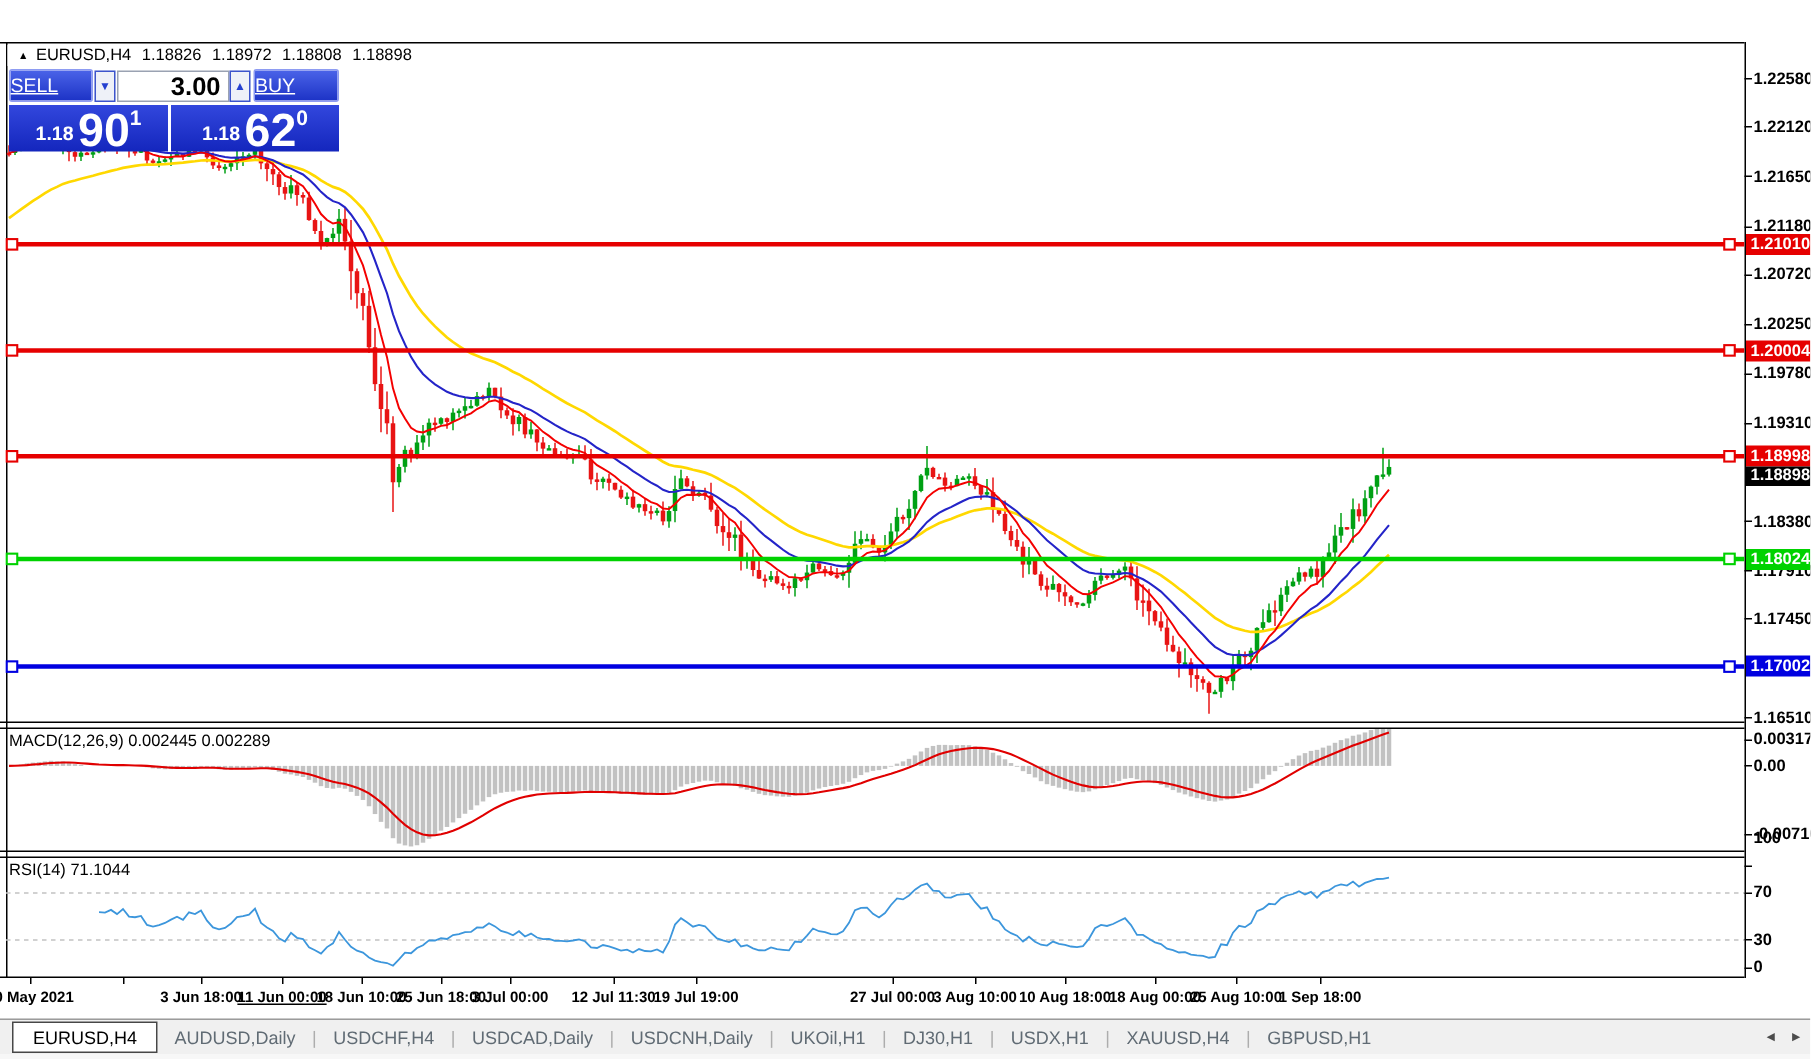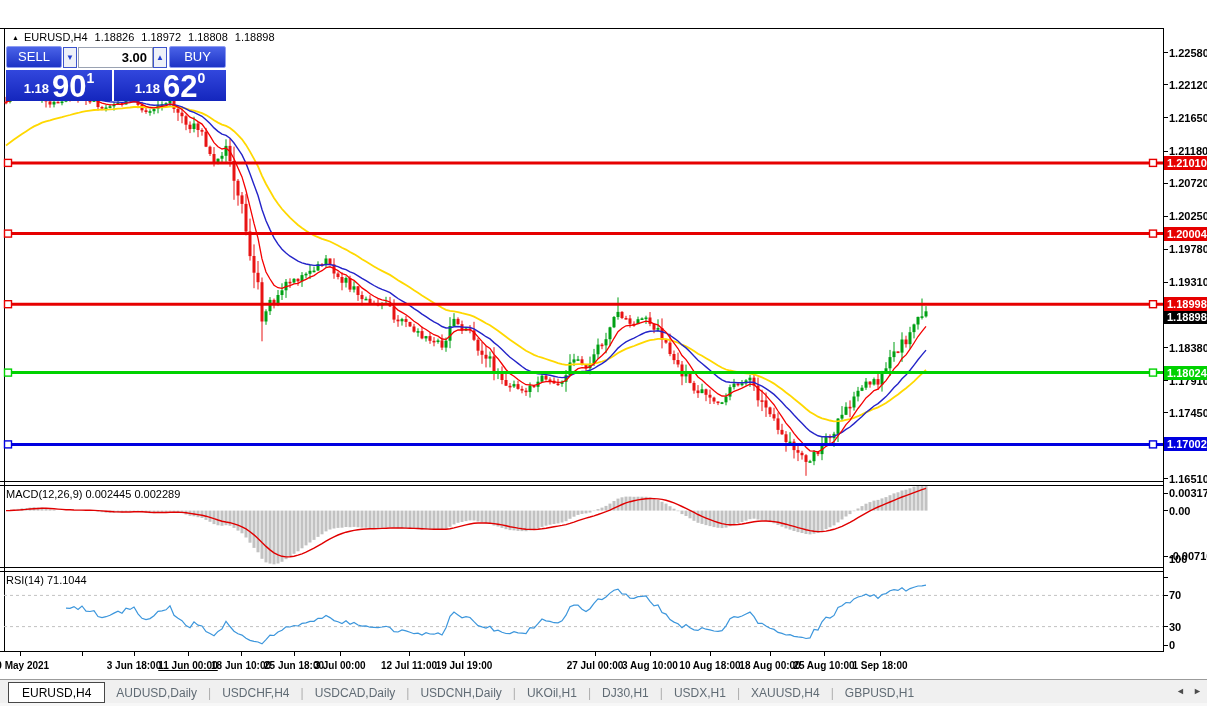--- a/index.html
+++ b/index.html
@@ -43,27 +43,27 @@
   .tabsep{color:#adadad;font-size:12px;}
   .tab-scroll{position:absolute;top:6px;font-size:9px;color:#4c4c4c;line-height:10px;cursor:default;}
   .understrip{position:absolute;left:0;top:703px;width:1207px;height:3px;background:#f7f7f7;}
 
   
   .tp-head{position:absolute;left:5px;top:30px;width:222px;height:14px;background:#fff;
            font-size:11px;color:#000;line-height:14px;white-space:nowrap;}
   .tp-tri{font-size:7px;margin:0 5px 0 7px;vertical-align:1px;}
   .tp-q{margin-left:7px;}
   .btn-blue{position:absolute;background:linear-gradient(#4a63e8,#1d33c6);color:#fff;
-            font-size:13px;text-align:center;border:1px solid #8e9cf2;border-radius:2px;
-            box-sizing:border-box;cursor:default;}
+            font-size:13px;text-align:left;border:1px solid #8e9cf2;border-radius:2px;
+            box-sizing:border-box;cursor:default;text-decoration:underline;}
   .spinbtn{position:absolute;top:47px;width:14px;height:21px;background:#eef1f8;
            border:1px solid #3c54cc;color:#2440d0;font-size:8px;text-align:center;
            line-height:19px;box-sizing:border-box;cursor:default;}
   .volbox{position:absolute;left:78px;top:47px;width:75px;height:21px;background:#fff;
-          border:1px solid #9aa2b2;font-size:13px;font-weight:bold;text-align:right;
+          border:1px solid #9aa2b2;font-size:17px;font-weight:bold;text-align:right;
           padding:0 5px 0 0;box-sizing:border-box;color:#000;font-family:"Liberation Sans",sans-serif;}
   .price-box{position:absolute;top:70px;height:31px;background:linear-gradient(#3247dd,#1426bd);
              color:#fff;display:flex;justify-content:center;align-items:flex-end;
              padding-bottom:2px;box-sizing:border-box;cursor:default;}
   .pb-small{font-size:13px;font-weight:bold;margin-right:3px;margin-bottom:3px;}
   .pb-big{font-size:31px;font-weight:bold;line-height:25px;}
   .pb-sup{font-size:14px;font-weight:bold;align-self:flex-start;margin-top:0;}
 
   svg{position:absolute;}
 </style>
@@ -851,21 +851,21 @@
       <div class="dlab" style="left: 134px;">3 Jun 18:00</div>
       <div class="dtick" style="left: 188px;"></div>
       <div class="dlab" style="left: 188px; text-decoration: underline;">11 Jun 00:00</div>
       <div class="dtick" style="left: 241px;"></div>
       <div class="dlab" style="left: 241px;">18 Jun 10:00</div>
       <div class="dtick" style="left: 294px;"></div>
       <div class="dlab" style="left: 294px;">25 Jun 18:00</div>
       <div class="dtick" style="left: 340px;"></div>
       <div class="dlab" style="left: 340px;">3 Jul 00:00</div>
       <div class="dtick" style="left: 409px;"></div>
-      <div class="dlab" style="left: 409px;">12 Jul 11:00</div>
+      <div class="dlab" style="left: 409px;">12 Jul 11:30</div>
       <div class="dtick" style="left: 464px;"></div>
       <div class="dlab" style="left: 464px;">19 Jul 19:00</div>
       <div class="dtick" style="left: 595px;"></div>
       <div class="dlab" style="left: 595px;">27 Jul 00:00</div>
       <div class="dtick" style="left: 650px;"></div>
       <div class="dlab" style="left: 650px;">3 Aug 10:00</div>
       <div class="dtick" style="left: 710px;"></div>
       <div class="dlab" style="left: 710px;">10 Aug 18:00</div>
       <div class="dtick" style="left: 770px;"></div>
       <div class="dlab" style="left: 770px;">18 Aug 00:00</div>

